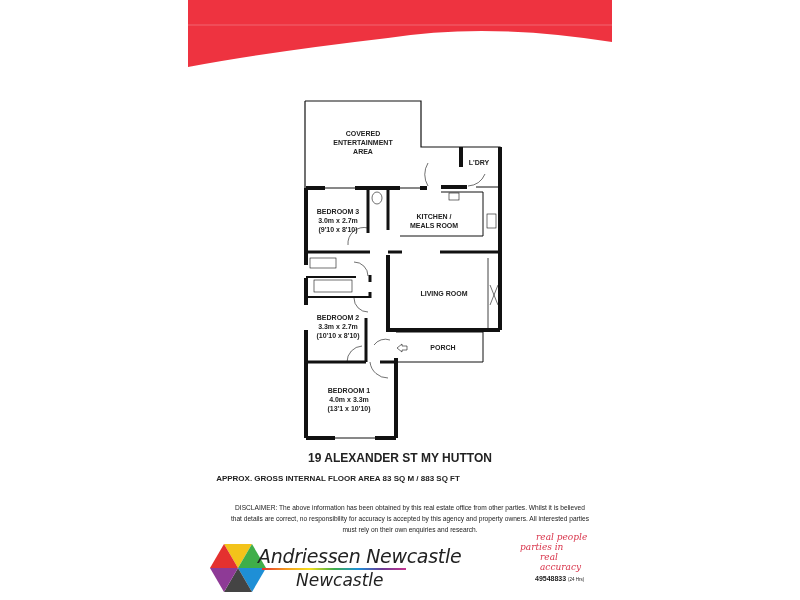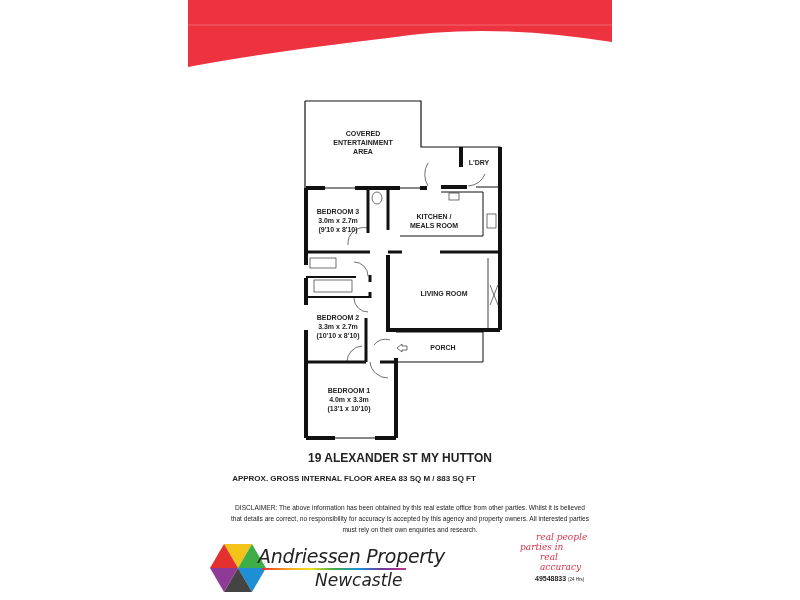--- a/index.html
+++ b/index.html
@@ -1,26 +1,26 @@
 <!DOCTYPE html>
 <html><head>
   <meta charset="utf-8">
   <style>
     html, body { margin: 0; padding: 0; background: #ffffff; }
     body { width: 800px; height: 600px; position: relative; overflow: hidden; font-family: "Liberation Sans", sans-serif; }
     .banner { position: absolute; left: 188px; top: 0; width: 424px; height: 70px; }
     .plan { position: absolute; left: 0; top: 0; width: 800px; height: 600px; }
     .room-label { font-family: "Liberation Sans", sans-serif; font-weight: bold; font-size: 7px; fill: #222; text-anchor: middle; }
     .address { position: absolute; left: 0; width: 800px; top: 451px; text-align: center; font-weight: bold; font-size: 12px; color: #222; }
-    .area { position: absolute; left: 0; width: 676px; top: 474px; text-align: center; font-weight: bold; font-size: 8px; color: #222; padding-left: 16px; }
+    .area { position: absolute; left: 0; width: 676px; top: 474px; text-align: center; font-weight: bold; font-size: 8px; color: #222; }
     .disclaimer { position: absolute; left: 230px; width: 360px; top: 502px; text-align: center; font-size: 6.6px; line-height: 11px; color: #222; }
     .logo { position: absolute; left: 208px; top: 540px; width: 60px; height: 56px; }
     .brand { position: absolute; left: 258px; top: 545px; font-family: "DejaVu Sans", sans-serif; font-size: 19px; color: #222; letter-spacing: -0.3px; font-style: italic; }
     .brand-bar { position: absolute; left: 262px; top: 568px; width: 144px; height: 2px; background: linear-gradient(90deg, #e4312f, #f39a1f, #f4e01c, #3fae49, #1e8fd6, #6c3a96, #c5338f); }
-    .brand-sub { position: absolute; left: 296px; top: 570px; font-family: "DejaVu Sans", sans-serif; font-size: 17px; color: #222; font-style: italic; margin-left: 19px; }
+    .brand-sub { position: absolute; left: 296px; top: 570px; font-family: "DejaVu Sans", sans-serif; font-size: 17px; color: #222; font-style: italic; }
     .tagline { position: absolute; left: 520px; top: 532px; width: 80px; font-family: "DejaVu Serif", serif; font-style: italic; font-size: 9px; line-height: 10px; color: #d8334a; }
     .tagline span { display: block; }
     .t1 { padding-left: 16px; }
     .t2 { padding-left: 0; }
     .t3 { padding-left: 20px; }
     .phone { position: absolute; left: 535px; top: 575px; font-weight: bold; font-size: 7px; color: #222; }
     .phone small { font-weight: normal; font-size: 4.5px; }
   </style>
 </head>
 <body>
@@ -115,21 +115,21 @@
 <div class="disclaimer">DISCLAIMER: The above information has been obtained by this real estate office from other parties. Whilst it is believed that details are correct, no responsibility for accuracy is accepted by this agency and property owners. All interested parties must rely on their own enquiries and research.</div>
 
 <svg class="logo" viewBox="0 0 60 56">
   <polygon points="30,28 16,4 44,4" fill="#f3c31a"></polygon>
   <polygon points="30,28 16,4 2,28" fill="#e4312f"></polygon>
   <polygon points="30,28 44,4 58,28" fill="#3fae49"></polygon>
   <polygon points="30,28 58,28 44,52" fill="#1e8fd6"></polygon>
   <polygon points="30,28 44,52 16,52" fill="#444"></polygon>
   <polygon points="30,28 16,52 2,28" fill="#8e3a96"></polygon>
 </svg>
-<div class="brand">Andriessen Property</div>
+<div class="brand">Andriessen Newcastle</div>
 <div class="brand-bar"></div>
 <div class="brand-sub">Newcastle</div>
 
 <div class="tagline">
   <span class="t1">real people</span>
   <span class="t2">parties in</span>
   <span class="t3">real accuracy</span>
 </div>
 <div class="phone"><span>49548833</span> <small>(24 Hrs)</small></div>
 

